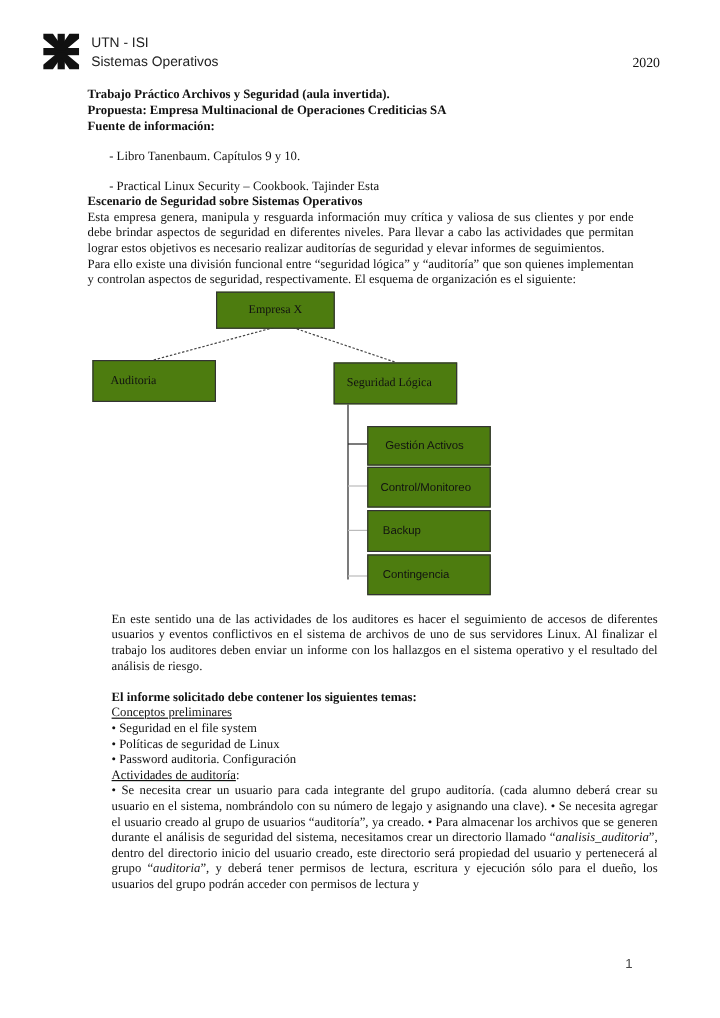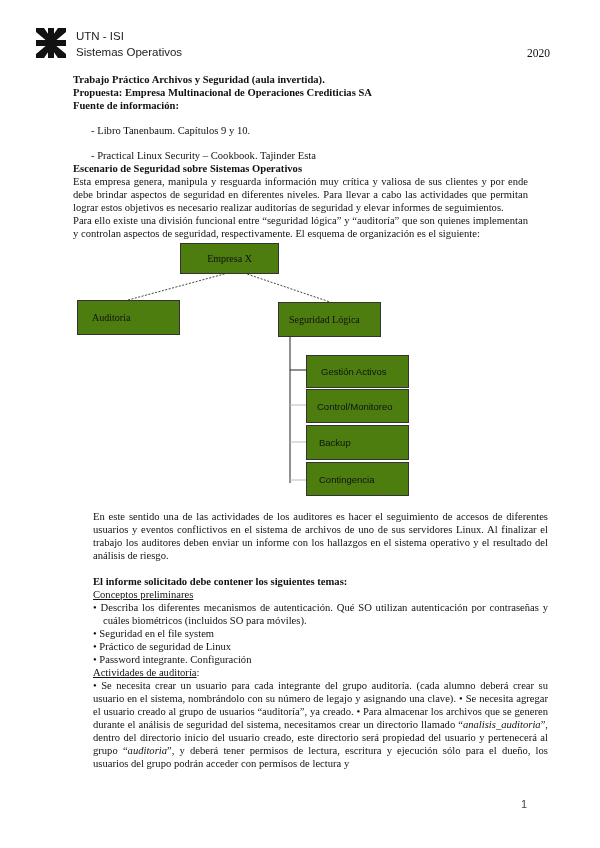--- a/index.html
+++ b/index.html
@@ -61,21 +61,20 @@
 <div class="box sans" style="left:306px;top:355px;width:103px;height:33px;padding-left:14px;">Gestión Activos</div>
 <div class="box sans" style="left:306px;top:389px;width:103px;height:34px;padding-left:10px;">Control/Monitoreo</div>
 <div class="box sans" style="left:306px;top:425px;width:103px;height:35px;">Backup</div>
 <div class="box sans" style="left:306px;top:462px;width:103px;height:34px;">Contingencia</div>
 
 <div class="content" style="top:510px;margin-left:20px;">
   <p class="j">En este sentido una de las actividades de los auditores es hacer el seguimiento de accesos de diferentes usuarios y eventos conflictivos en el sistema de archivos de uno de sus servidores Linux. Al finalizar el trabajo los auditores deben enviar un informe con los hallazgos en el sistema operativo y el resultado del análisis de riesgo.</p>
   <p style="height:13px;"></p>
   <p class="b">El informe solicitado debe contener los siguientes temas:</p>
   <p class="u">Conceptos preliminares</p>
-  <p class="j hang">• Describa los diferentes mecanismos de autenticación. Qué SO utilizan autenticación por contraseñas y cuáles biométricos (incluidos SO para móviles).</p>
   <p>• Seguridad en el file system</p>
-  <p>• Práctico de seguridad de Linux</p>
-  <p>• Password integrante. Configuración</p>
+  <p>• Políticas de seguridad de Linux</p>
+  <p>• Password auditoria. Configuración</p>
   <p><span class="u">Actividades de auditoría</span><span>:</span></p>
   <p class="j"><span>• Se necesita crear un usuario para cada integrante del grupo auditoría. (cada alumno deberá crear su usuario en el sistema, nombrándolo con su número de legajo y asignando una clave). • Se necesita agregar el usuario creado al grupo de usuarios “auditoría”, ya creado. • Para almacenar los archivos que se generen durante el análisis de seguridad del sistema, necesitamos crear un directorio llamado “</span><i>analisis_auditoria</i><span>”, dentro del directorio inicio del usuario creado, este directorio será propiedad del usuario y pertenecerá al grupo “</span><i>auditoria</i><span>”, y deberá tener permisos de lectura, escritura y ejecución sólo para el dueño, los usuarios del grupo podrán acceder con permisos de lectura y</span></p>
 </div>
 
 <div class="pagenum">1</div>
 
 </body></html>

